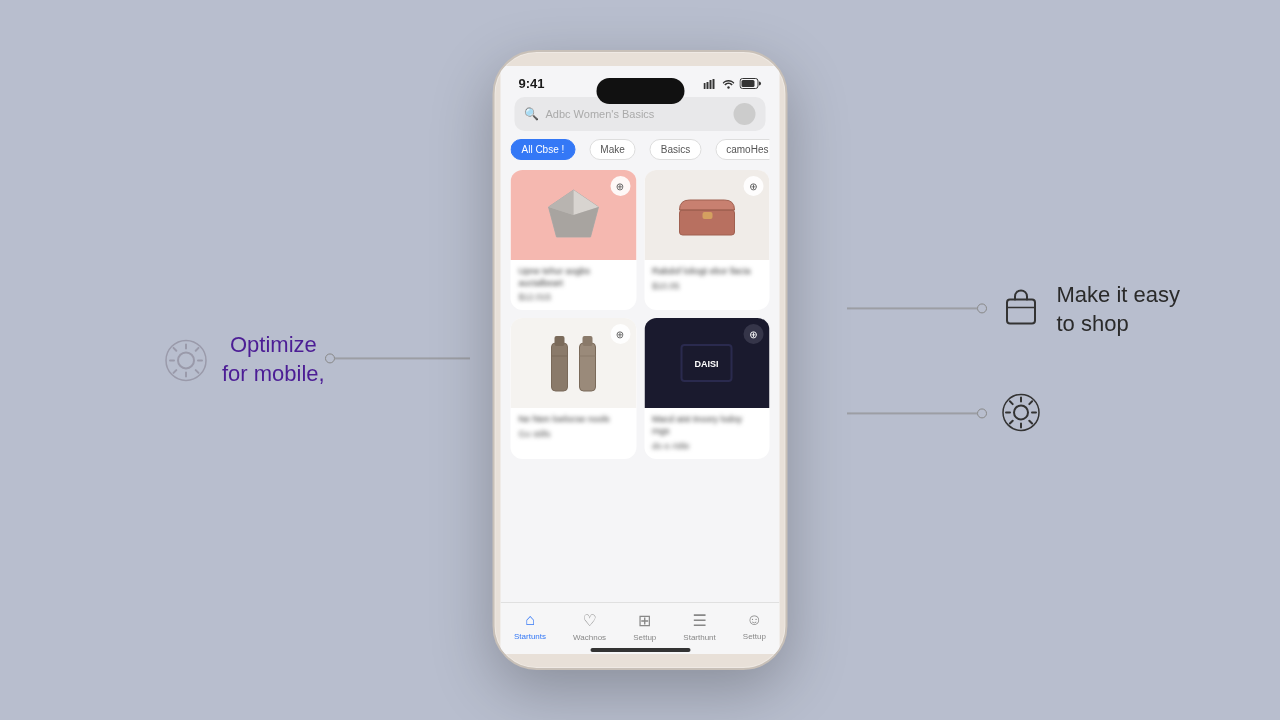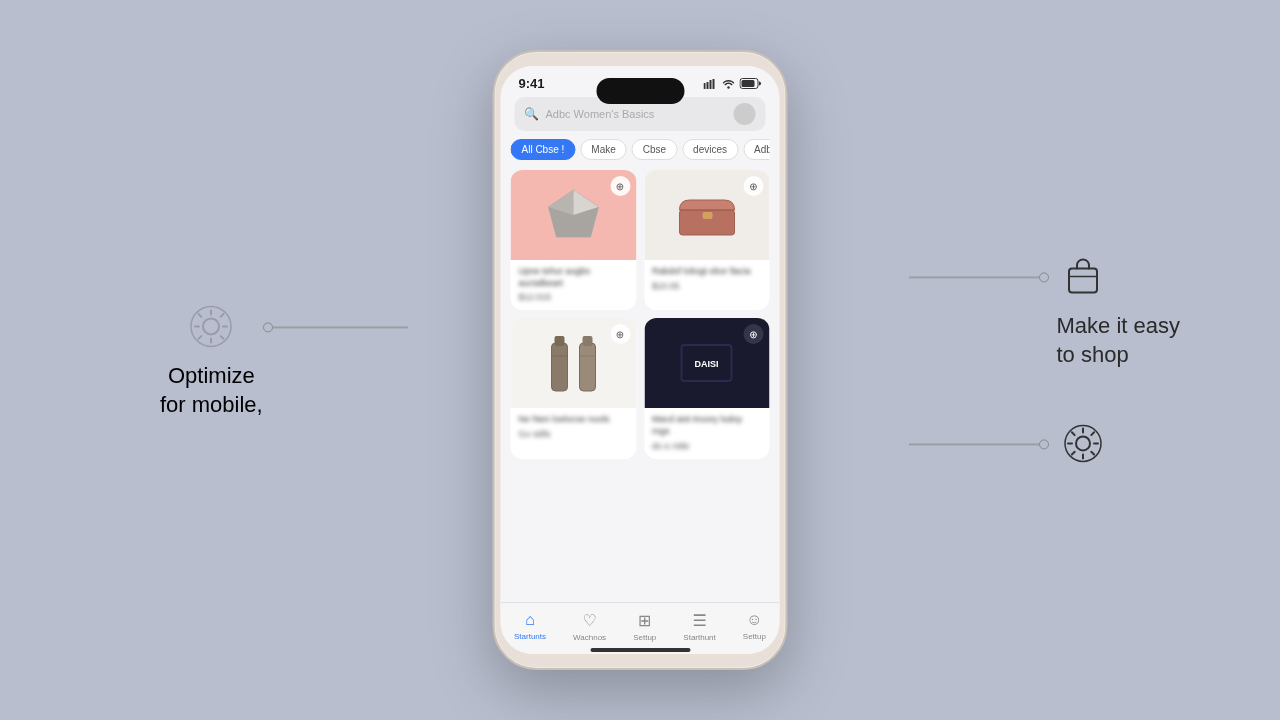--- a/index.html
+++ b/index.html
@@ -17,36 +17,35 @@
       position: absolute;
       left: 160px;
       top: 50%;
       transform: translateY(-50%);
       display: flex;
       flex-direction: column;
       gap: 48px;
     }
     .feature-item {
       display: flex;
-      flex-direction: column;
       align-items: center;
       gap: 10px;
       position: relative;
     }
     .feature-icon {
       width: 52px;
       height: 52px;
       display: flex;
       align-items: center;
       justify-content: center;
     }
     .feature-label {
       font-size: 22px;
       font-weight: 400;
-      color: #000000;
+      color: #4c1d95;
       text-align: center;
       line-height: 1.3;
     }
 
     
     .connector-left {
       position: absolute;
       right: -130px;
       top: 28px;
       display: flex;
@@ -121,21 +120,21 @@
       position: relative;
       overflow: hidden;
     }
     .phone-screen {
       position: absolute;
       top: 14px;
       left: 6px;
       right: 6px;
       bottom: 14px;
       background: #f5f5f7;
-      border-radius: 32px;
+      border-radius: 4px;
       overflow: hidden;
     }
 
     
     .status-bar {
       display: flex;
       justify-content: space-between;
       align-items: center;
       padding: 10px 18px 6px;
       font-size: 11px;
@@ -178,21 +177,21 @@
     .search-placeholder { font-size: 11px; color: #aaa; flex: 1; }
     .search-avatar {
       width: 22px; height: 22px;
       background: #ccc;
       border-radius: 50%;
     }
 
     
     .category-pills {
       display: flex;
-      gap: 5px;
+      gap: 14px;
       margin-bottom: 10px;
       overflow: hidden;
     }
     .pill {
       padding: 4px 10px;
       border-radius: 14px;
       font-size: 10px;
       font-weight: 500;
       white-space: nowrap;
       border: 1px solid #ddd;
@@ -395,22 +394,22 @@
 
         <div class="search-bar">
           <span class="search-icon-small">🔍</span>
           <span class="search-placeholder">Adbc Women's Basics</span>
           <div class="search-avatar"></div>
         </div>
 
         <div class="category-pills">
           <div class="pill active">All Cbse !</div>
           <div class="pill">Make</div>
-          <div class="pill">Cbse</div>
-          <div class="pill">devices</div>
+          <div class="pill">Basics</div>
+          <div class="pill">camoHes</div>
           <div class="pill">Adbc</div>
         </div>
 
         <div class="product-grid">
 
           <div class="product-card">
             <div class="product-img-area pink-bg">
               <svg width="60" height="60" viewBox="0 0 60 60" fill="none">
                 <polygon points="30,5 55,22 47,52 13,52 5,22" fill="#c8c4c0" stroke="#b0acaa" stroke-width="1"></polygon>
                 <polygon points="30,5 55,22 30,30" fill="#d8d4d0"></polygon>

